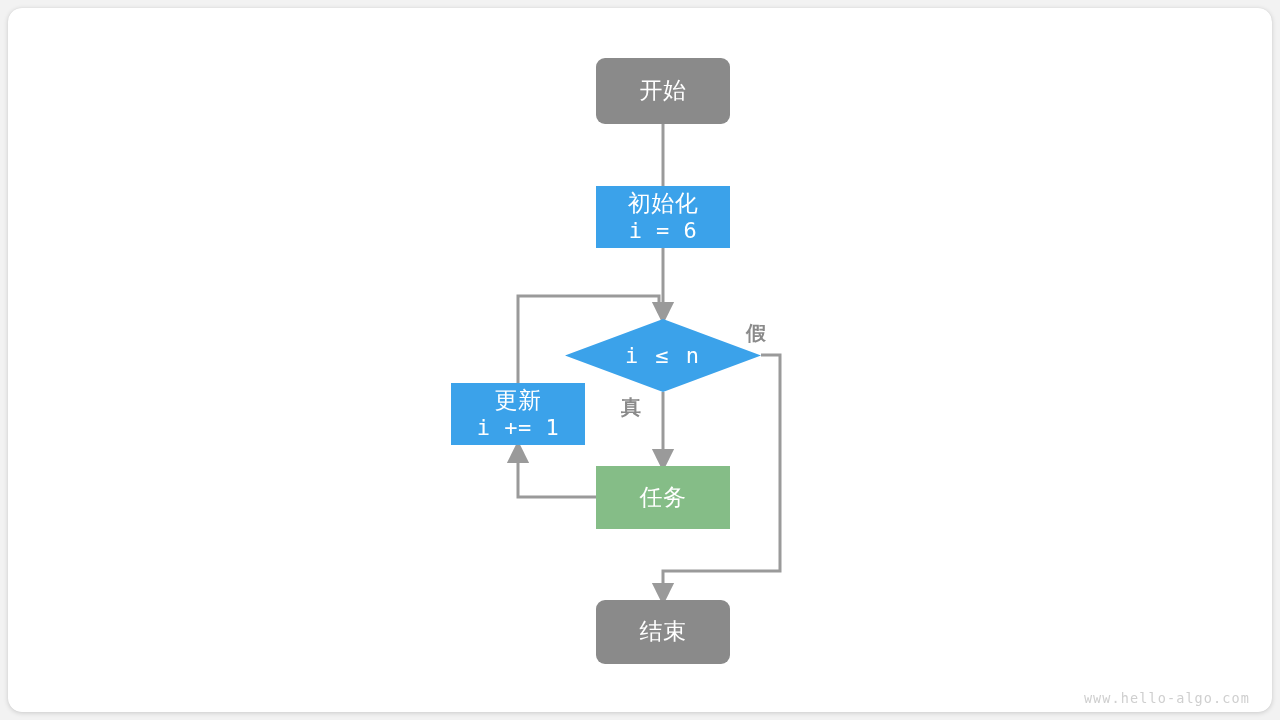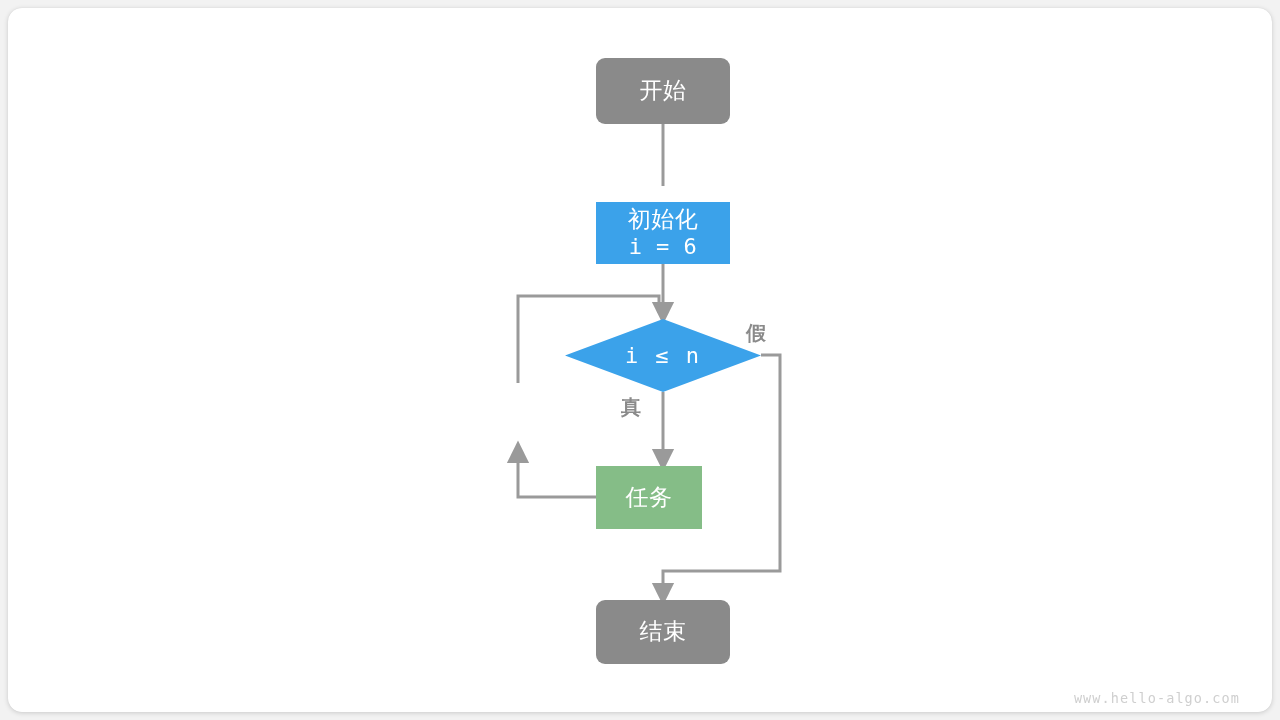--- a/index.html
+++ b/index.html
@@ -144,21 +144,21 @@
     font-weight: bold;
     font-family: "Liberation Sans", "DejaVu Sans", sans-serif;
     letter-spacing: 0.5px;
   }
   #label-true  { left: 613px; top: 386px; }
   #label-false { left: 738px; top: 312px; }
 
   
   #watermark {
     position: absolute;
-    right: 48px;
+    right: 38px;
     bottom: 22px;
     color: #cfcfcf;
     font-size: 13.5px;
     letter-spacing: 1.1px;
     font-family: "DejaVu Sans Mono", "Liberation Mono", monospace;
   }
 </style>
 </head>
 <body>
 
@@ -186,34 +186,38 @@
 
         <path d="M510,375 L510,288 L651,288 L651,305" fill="none" stroke="#9a9a9a" stroke-width="3"></path>
 
         <path d="M753,347 L772,347 L772,563 L655,563 L655,586" fill="none" stroke="#9a9a9a" stroke-width="3" marker-end="url(#arrow)"></path>
       </svg>
 
       <div class="node terminal" id="node-start" style="left:588px; top:50px; width:134px; height:66px;text-align:center;">
         <span class="cn">开始</span>
       </div>
 
-      <div class="node process-blue" id="node-init" style="left:588px; top:178px; width:134px; height:62px;margin-top:16px;">
+      <div class="node process-blue" id="node-init" style="left:588px; top:178px; width:134px; height:62px;">
         <span class="cn">初始化</span>
         <span class="code">i = 6</span>
       </div>
 
       <div id="decision">
         <svg class="dia-shape" viewBox="0 0 196 73" width="196" height="73">
           <polygon points="98,0 196,36.5 98,73 0,36.5" fill="#3ba2ea"></polygon>
         </svg>
         <div class="dia-text">i ≤ n</div>
       </div>
 
-
-      <div class="node process-green" id="node-task" style="left:588px; top:458px; width:106px; height:63px;">
+      <div class="node process-blue" id="node-update" style="left:443px; top:375px; width:134px; height:62px;">
+        <span class="cn">更新</span>
+        <span class="code">i += 1</span>
+      </div>
+
+      <div class="node process-green" id="node-task" style="left:588px; top:458px; width:134px; height:63px;">
         <span class="cn">任务</span>
       </div>
 
       <div class="node terminal" id="node-end" style="left:588px; top:592px; width:134px; height:64px;">
         <span class="cn">结束</span>
       </div>
 
       <div class="branch-label" id="label-true">真</div>
       <div class="branch-label" id="label-false">假</div>
 

